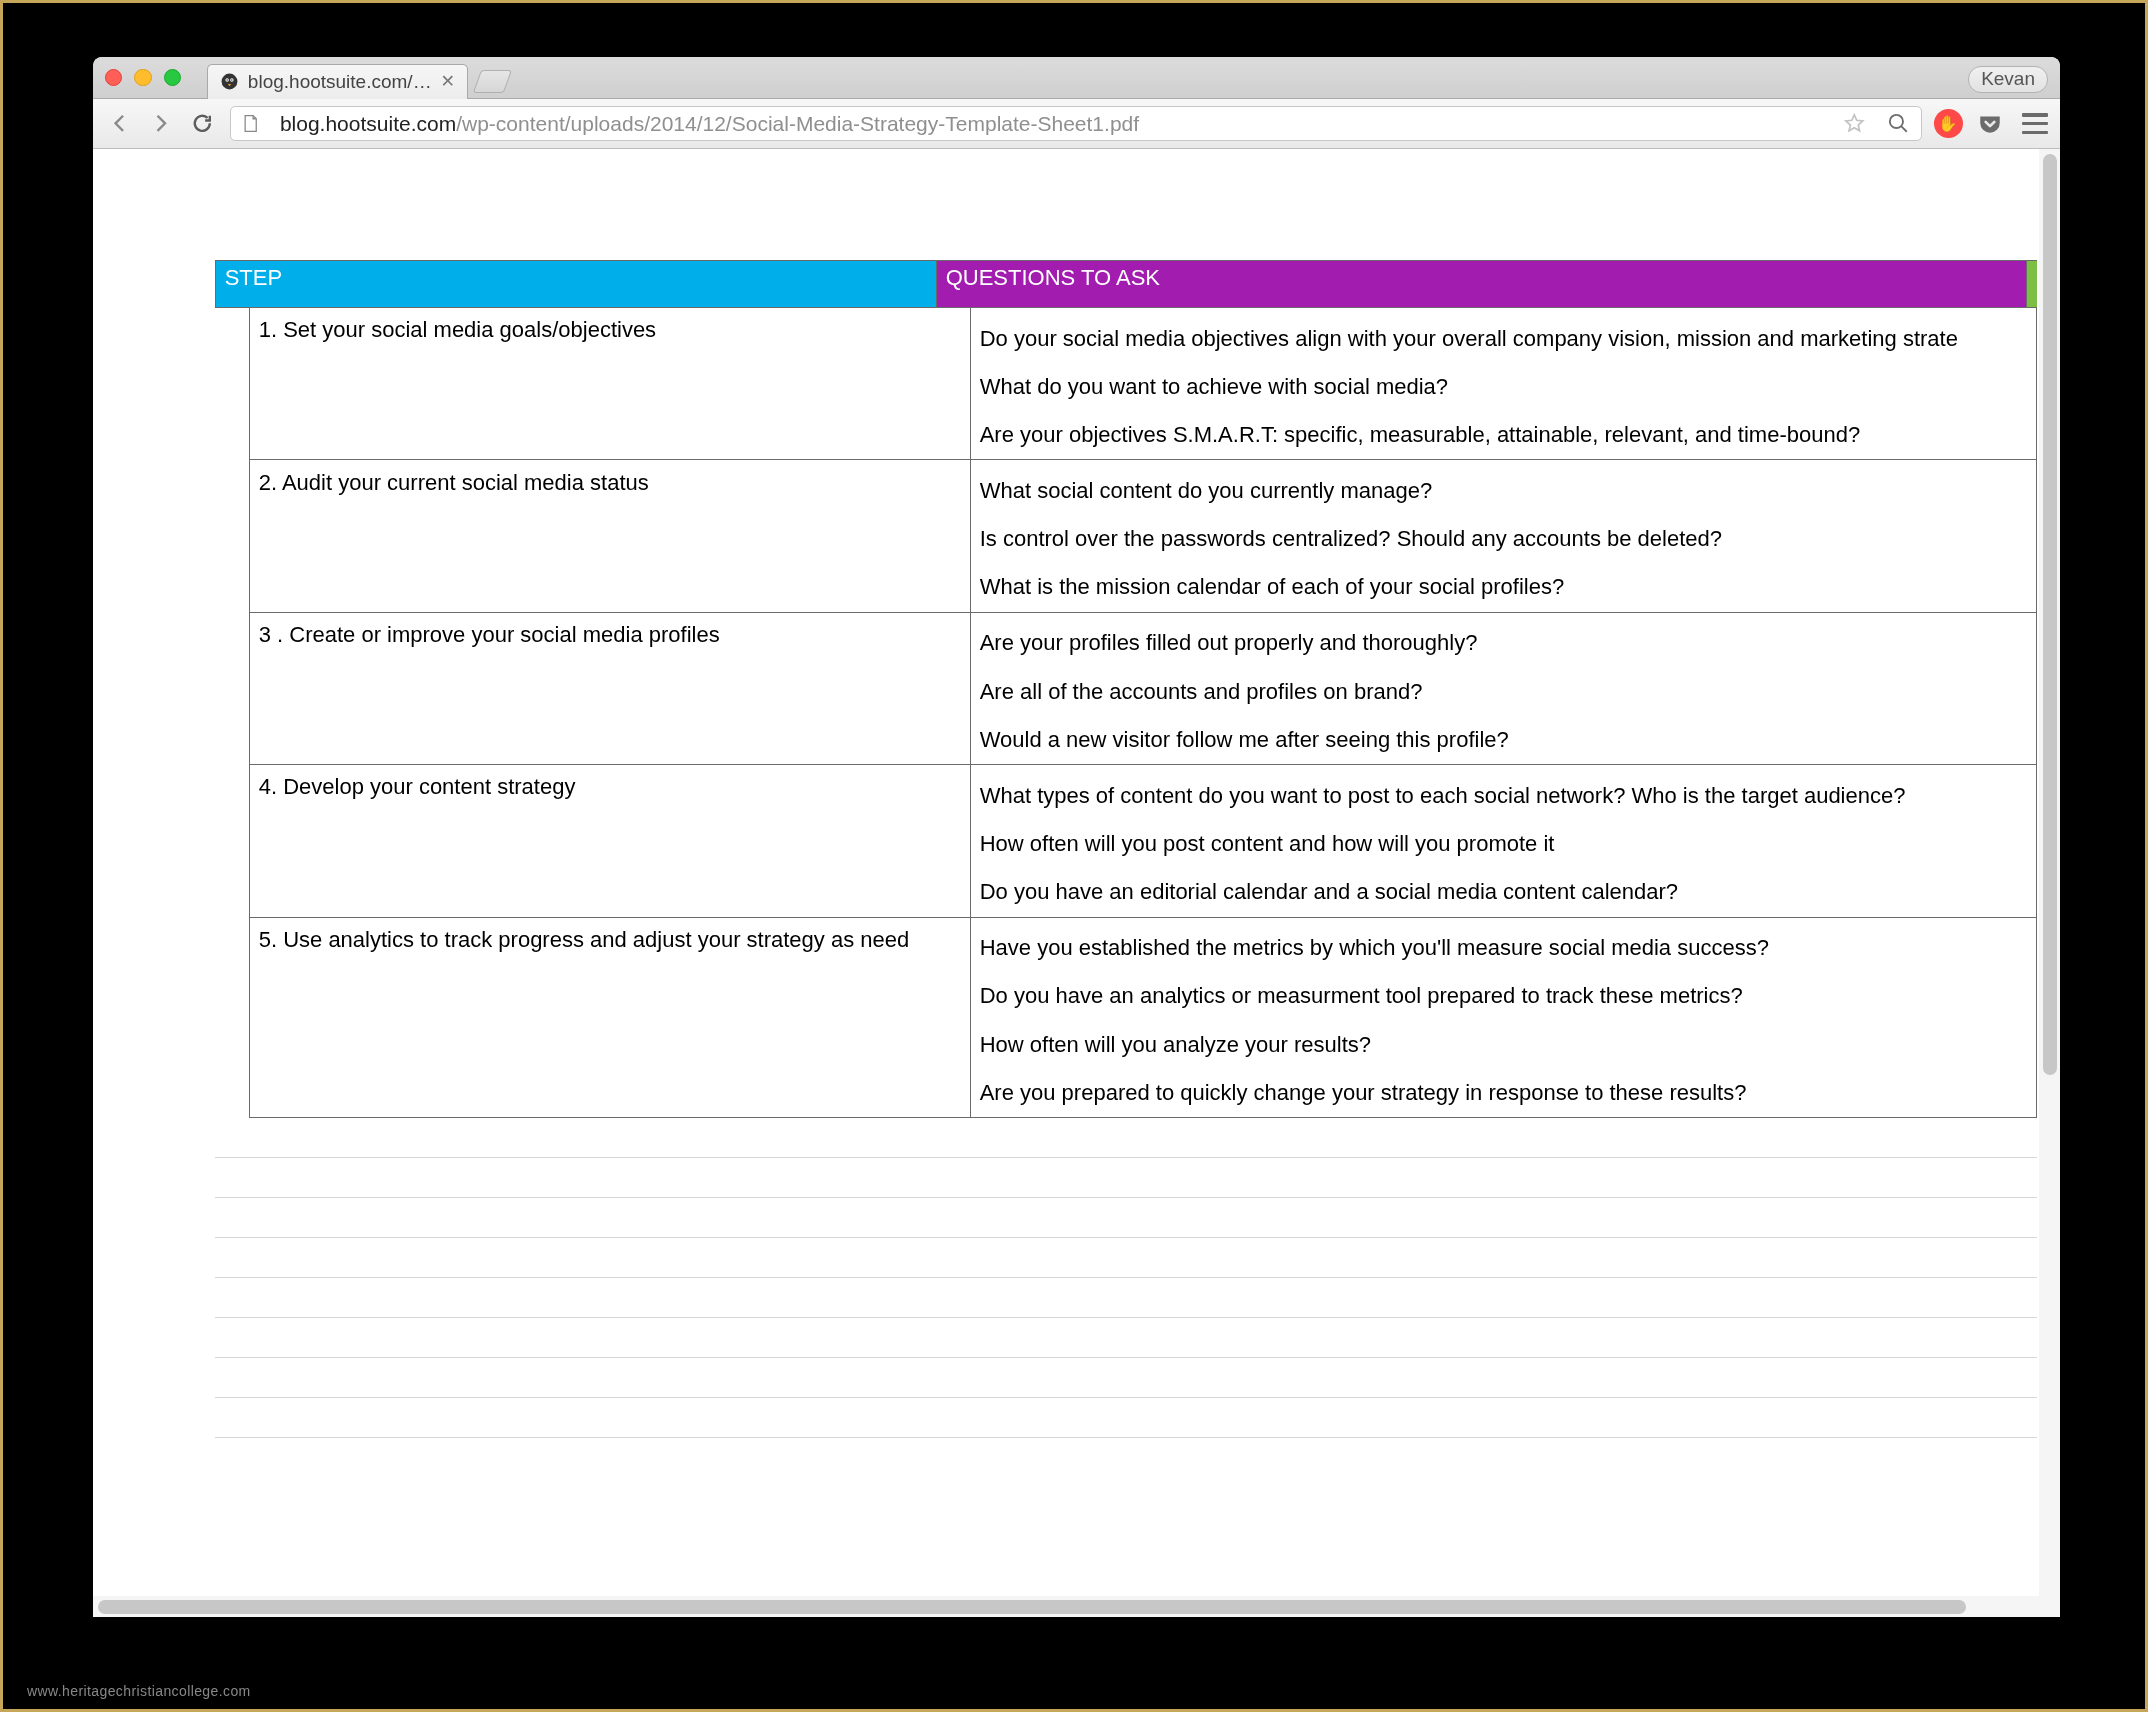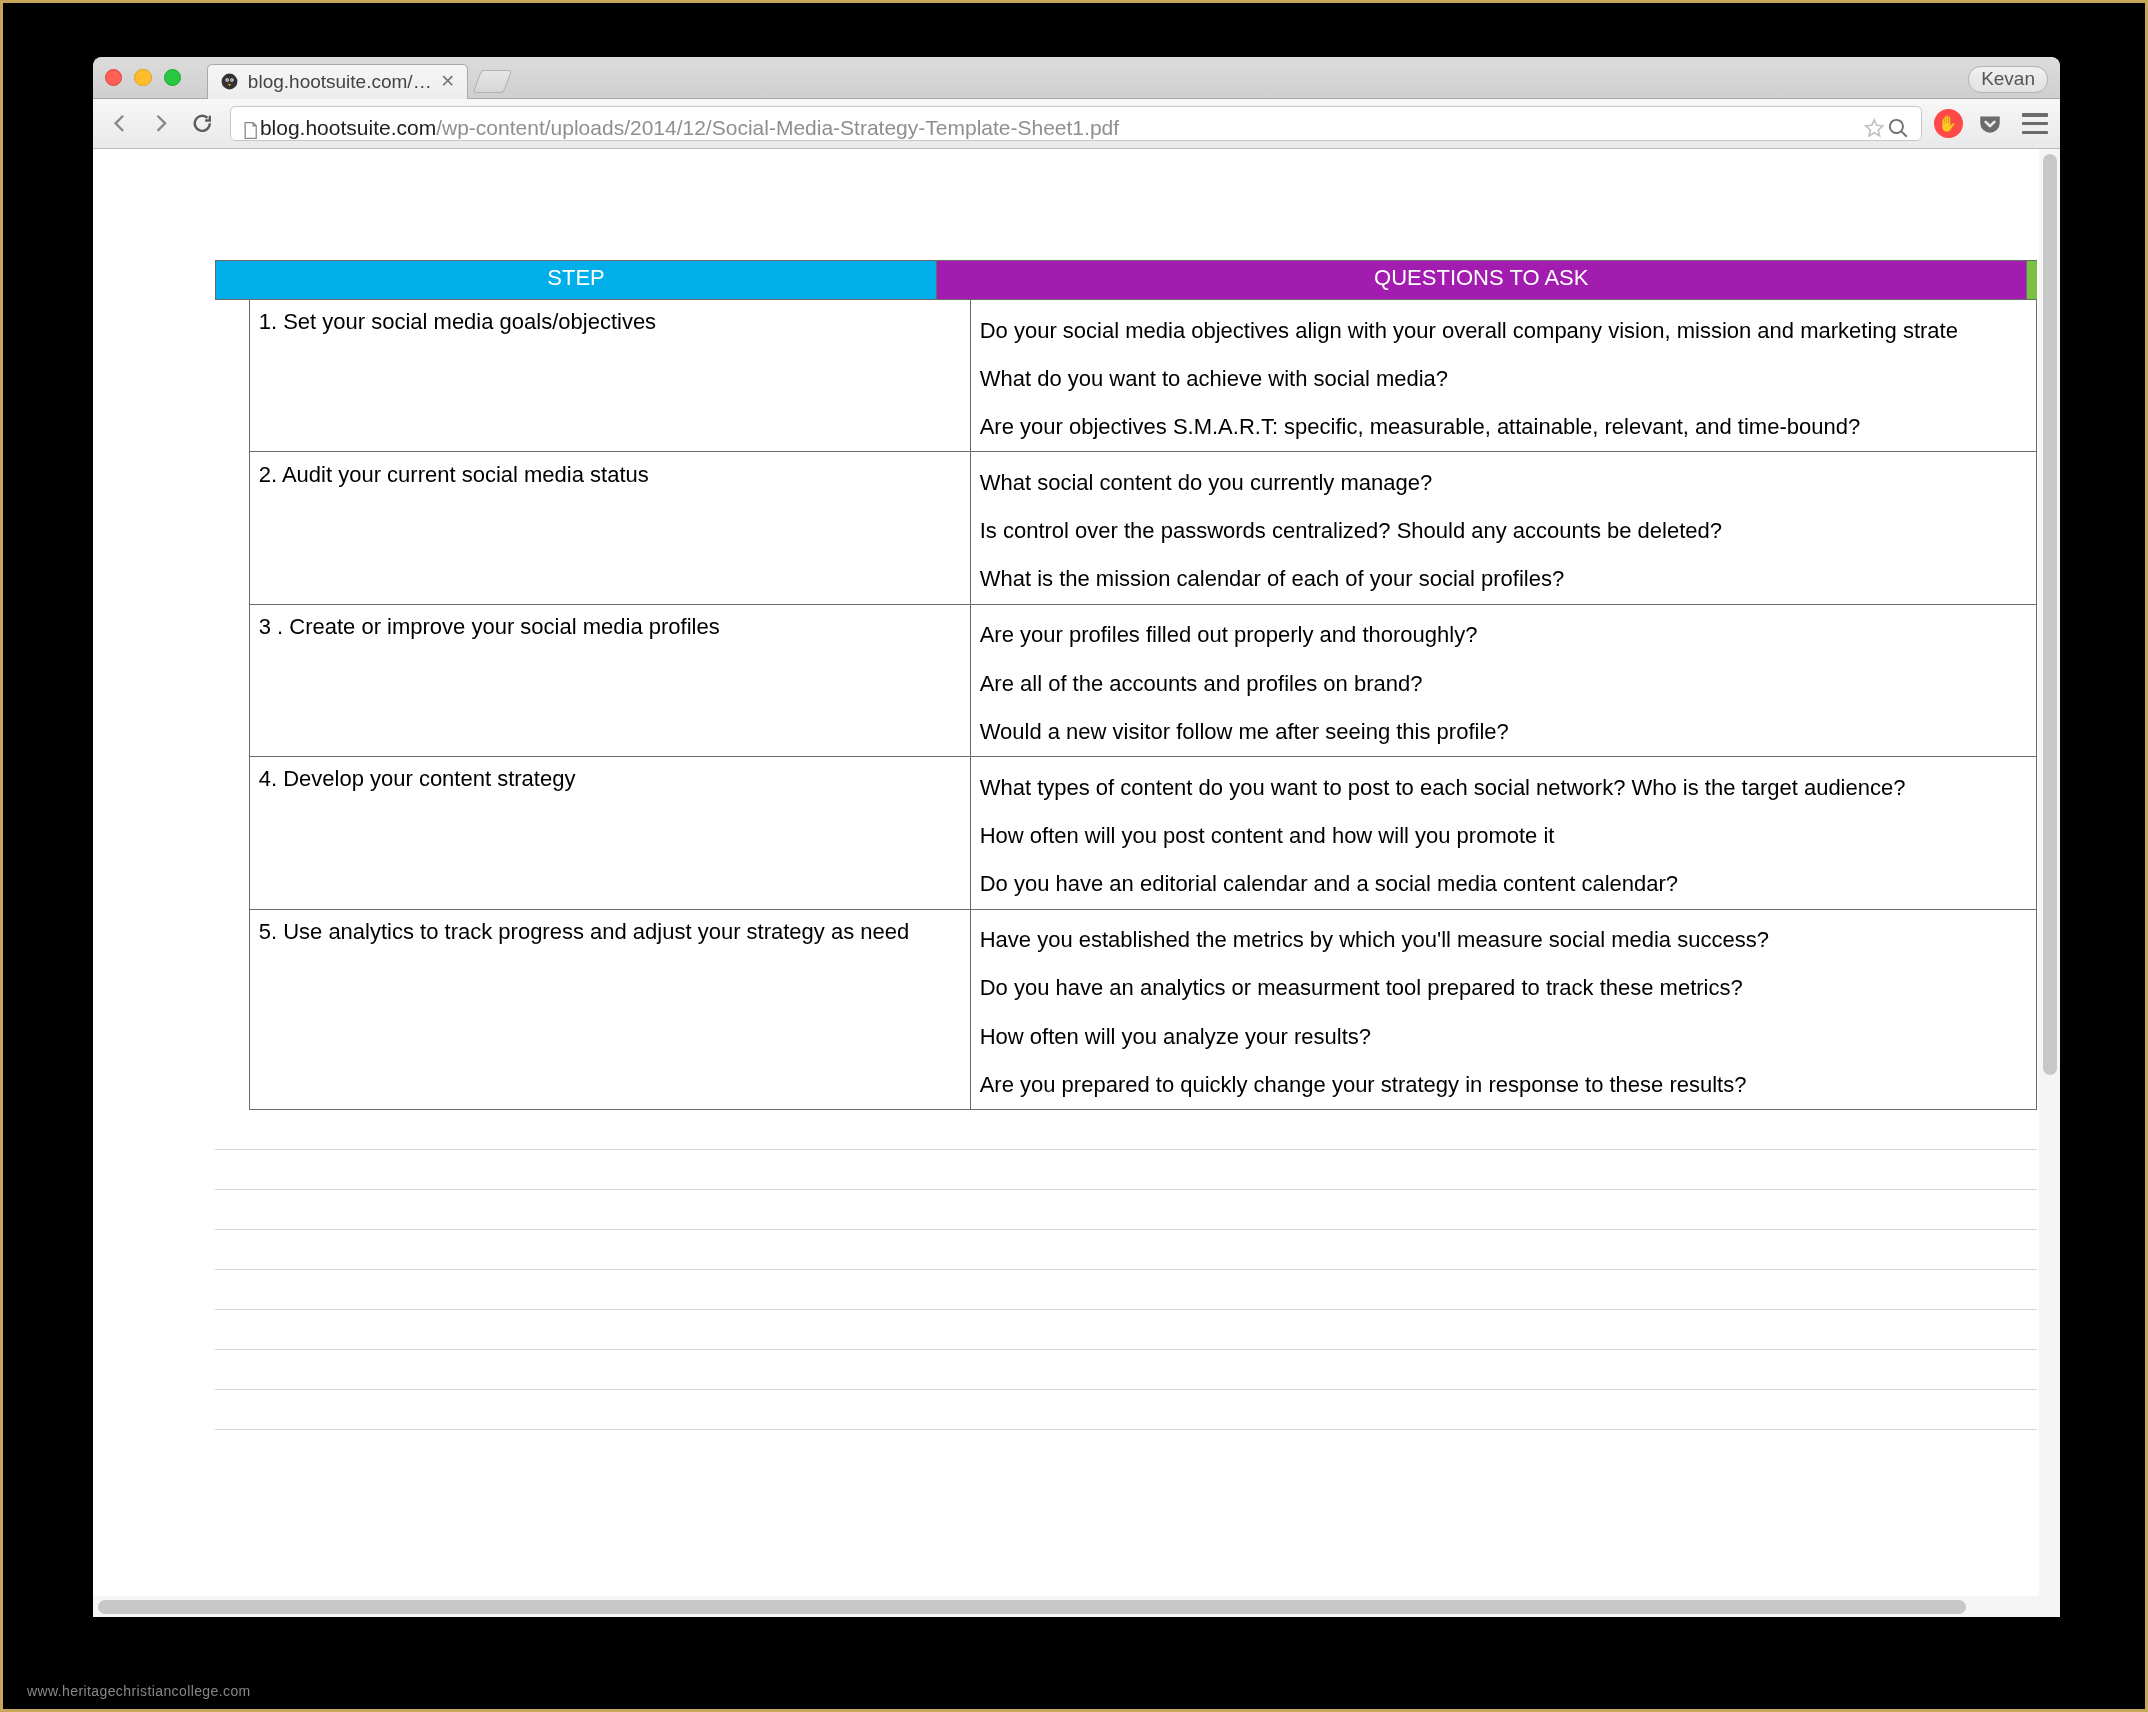--- a/index.html
+++ b/index.html
@@ -112,23 +112,23 @@
     .nav-btn svg { width: 22.6px; height: 22.6px; }
     .nav-btn.active { color: #5c5c5c; }
 
     .omnibox {
       flex: 1;
       height: 35px;
       background: #fff;
       border: 0.9px solid #c7c7c7;
       border-radius: 5.2px;
       display: flex;
-      align-items: flex-end;
+      align-items: center;
       padding: 0 10.4px;
-      gap: 0;
+      gap: 20px;
       font-size: 21px;
       color: #333;
     }
     .omnibox .page-icon { color: #888; width: 19px; height: 19px; display:flex;align-items:center;justify-content:center;}
     .omnibox .page-icon svg { width: 17.4px; height: 19px; }
     .omnibox .url { flex: 1; white-space: nowrap; overflow: hidden; }
     .omnibox .url .domain { color: #222; }
     .omnibox .url .path { color: #8f8f8f; }
 
     .star-icon { color: #c2c2c2; width: 24px; height: 24px; display:flex;align-items:center;justify-content:center;}
@@ -184,21 +184,21 @@
       top: 0; left: 0; right: 21px; bottom: 21px;
       padding: 111px 0 0 122px;
     }
 
     .pdf-table {
       width: 1822px;
       font-size: 22px;
       color: #000;
     }
 
-    .pdf-header { display:flex; height: 40px; text-align: center; }
+    .pdf-header { display:flex; height: 48px; }
     .col-step-h {
       flex: 0 0 722px;
       background: #00aee9;
       color: #fff;
       padding: 4.3px 8.7px;
       font-weight: 500;
       border: 0.9px solid #6a6a6a;
     }
     .col-q-h {
       flex: 1;

